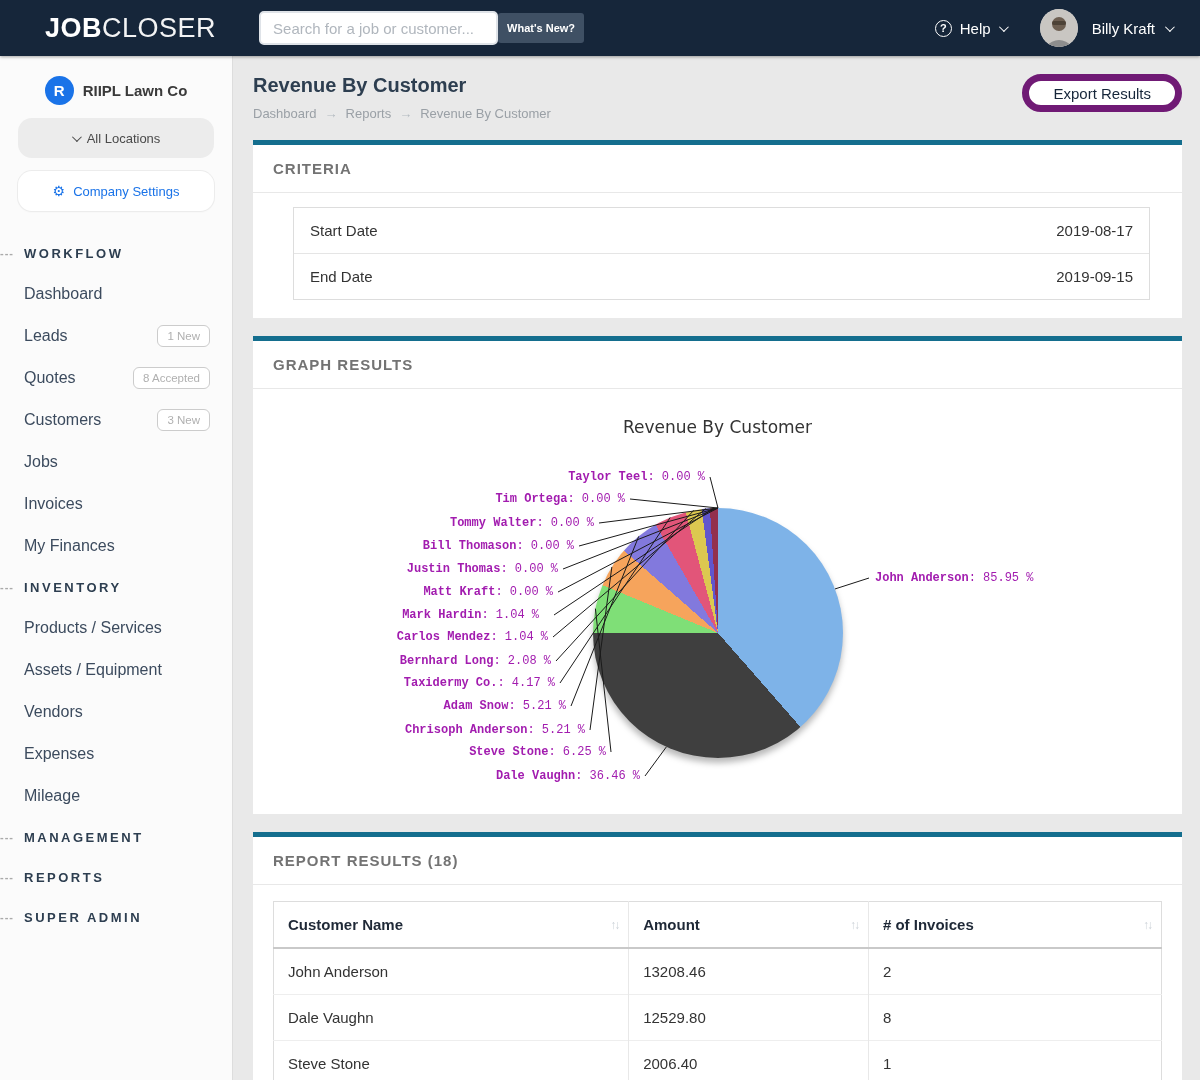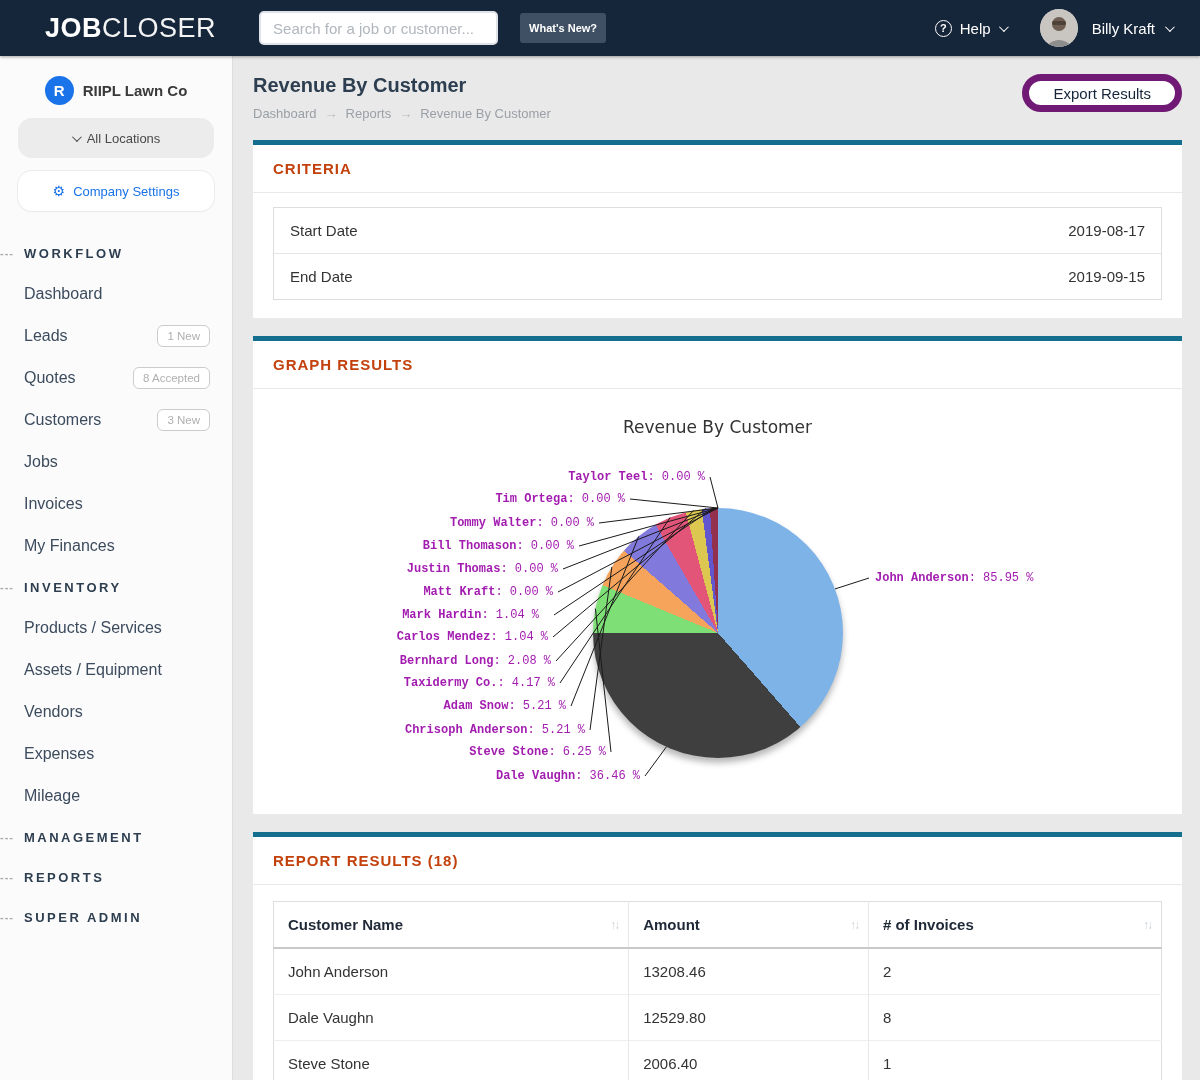--- a/index.html
+++ b/index.html
@@ -8,21 +8,21 @@
 
   
   .topbar { position:fixed; top:0; left:0; width:1200px; height:56px; background:#16263a;
             display:flex; align-items:center; z-index:50; box-shadow:0 1px 3px rgba(0,0,0,.35); }
   .logo { margin-left:45px; color:#fff; font-size:27px; letter-spacing:.5px; cursor:pointer; white-space:nowrap; }
   .logo b { font-weight:800; }
   .logo span.light { font-weight:300; opacity:.95; }
   .search-input { margin-left:43px; width:239px; height:34px; border:2px solid #dfe3e8; border-radius:5px;
                   padding:0 12px; font-size:15px; color:#333; outline:none; font-family:inherit; }
   .search-input::placeholder { color:#b0b6bd; }
-  .whats-new { margin-left:22px; background:#3f5064; color:#fff; border:none; border-radius:3px;
+  .whats-new { background:#3f5064; color:#fff; border:none; border-radius:3px;
                font-size:11px; font-weight:bold; padding:9px 9px; cursor:pointer; font-family:inherit; }
   .top-spacer { flex:1; }
   .top-help { display:flex; align-items:center; color:#fff; font-size:15px; gap:8px; cursor:pointer; margin-right:34px; }
   .qmark { display:inline-flex; align-items:center; justify-content:center; width:17px; height:17px;
            border:1.5px solid #fff; border-radius:50%; font-size:11px; font-weight:bold; }
   .chev { display:inline-block; width:7px; height:7px; border-right:1.5px solid currentColor;
           border-bottom:1.5px solid currentColor; transform:rotate(45deg) translateY(-2px); }
   .avatar { width:38px; height:38px; border-radius:50%; overflow:hidden; background:#cfcfcf; cursor:pointer; flex:none; }
   .top-user { display:flex; align-items:center; color:#fff; font-size:15px; gap:10px; cursor:pointer;
               margin-left:14px; margin-right:28px; }
@@ -54,25 +54,25 @@
   
   .main-head { display:flex; align-items:flex-start; justify-content:space-between; padding-top:18px; height:84px; }
   .page-title { font-size:20px; font-weight:bold; color:#2d3e50; }
   .breadcrumb { margin-top:9px; font-size:13px; color:#9aa0a6; display:flex; align-items:center; gap:8px; }
   .breadcrumb .arrow { color:#b3bac0; font-size:13px; }
   .export-btn { background:#fff; border:7px solid #701a75; color:#16263a; border-radius:19px; height:38px;
                 padding:0 24px; font-size:15px; cursor:pointer; font-family:inherit; }
 
   
   .panel { background:#fff; border-top:5px solid #146e8e; margin-bottom:18px; }
-  .panel-title { padding:15px 20px; color:#c2410c; font-size:15px; font-weight:bold; letter-spacing:1px;
+  .panel-title { padding:15px 20px; color:#737373; font-size:15px; font-weight:bold; letter-spacing:1px;
                  border-bottom:1px solid #e8e8e8; }
 
   
-  .criteria-body { padding:14px 20px 18px 20px; }
+  .criteria-body { padding:14px 32px 18px 20px;margin-left:20px; }
   .crit-table { border:1px solid #ddd; }
   .crit-row { display:flex; justify-content:space-between; padding:14px 16px; font-size:15px; color:#333; }
   .crit-row + .crit-row { border-top:1px solid #e5e5e5; }
 
   
   .chart-area { position:relative; height:425px; }
   .chart-title { position:absolute; top:28px; left:0; width:100%; text-align:center; font-size:17px;
                  color:#333; font-family:"DejaVu Sans", sans-serif; }
   .pie { position:absolute; left:340px; top:119px; width:250px; height:250px; border-radius:50%;
          filter:drop-shadow(0 5px 3px rgba(0,0,0,.28)); }

